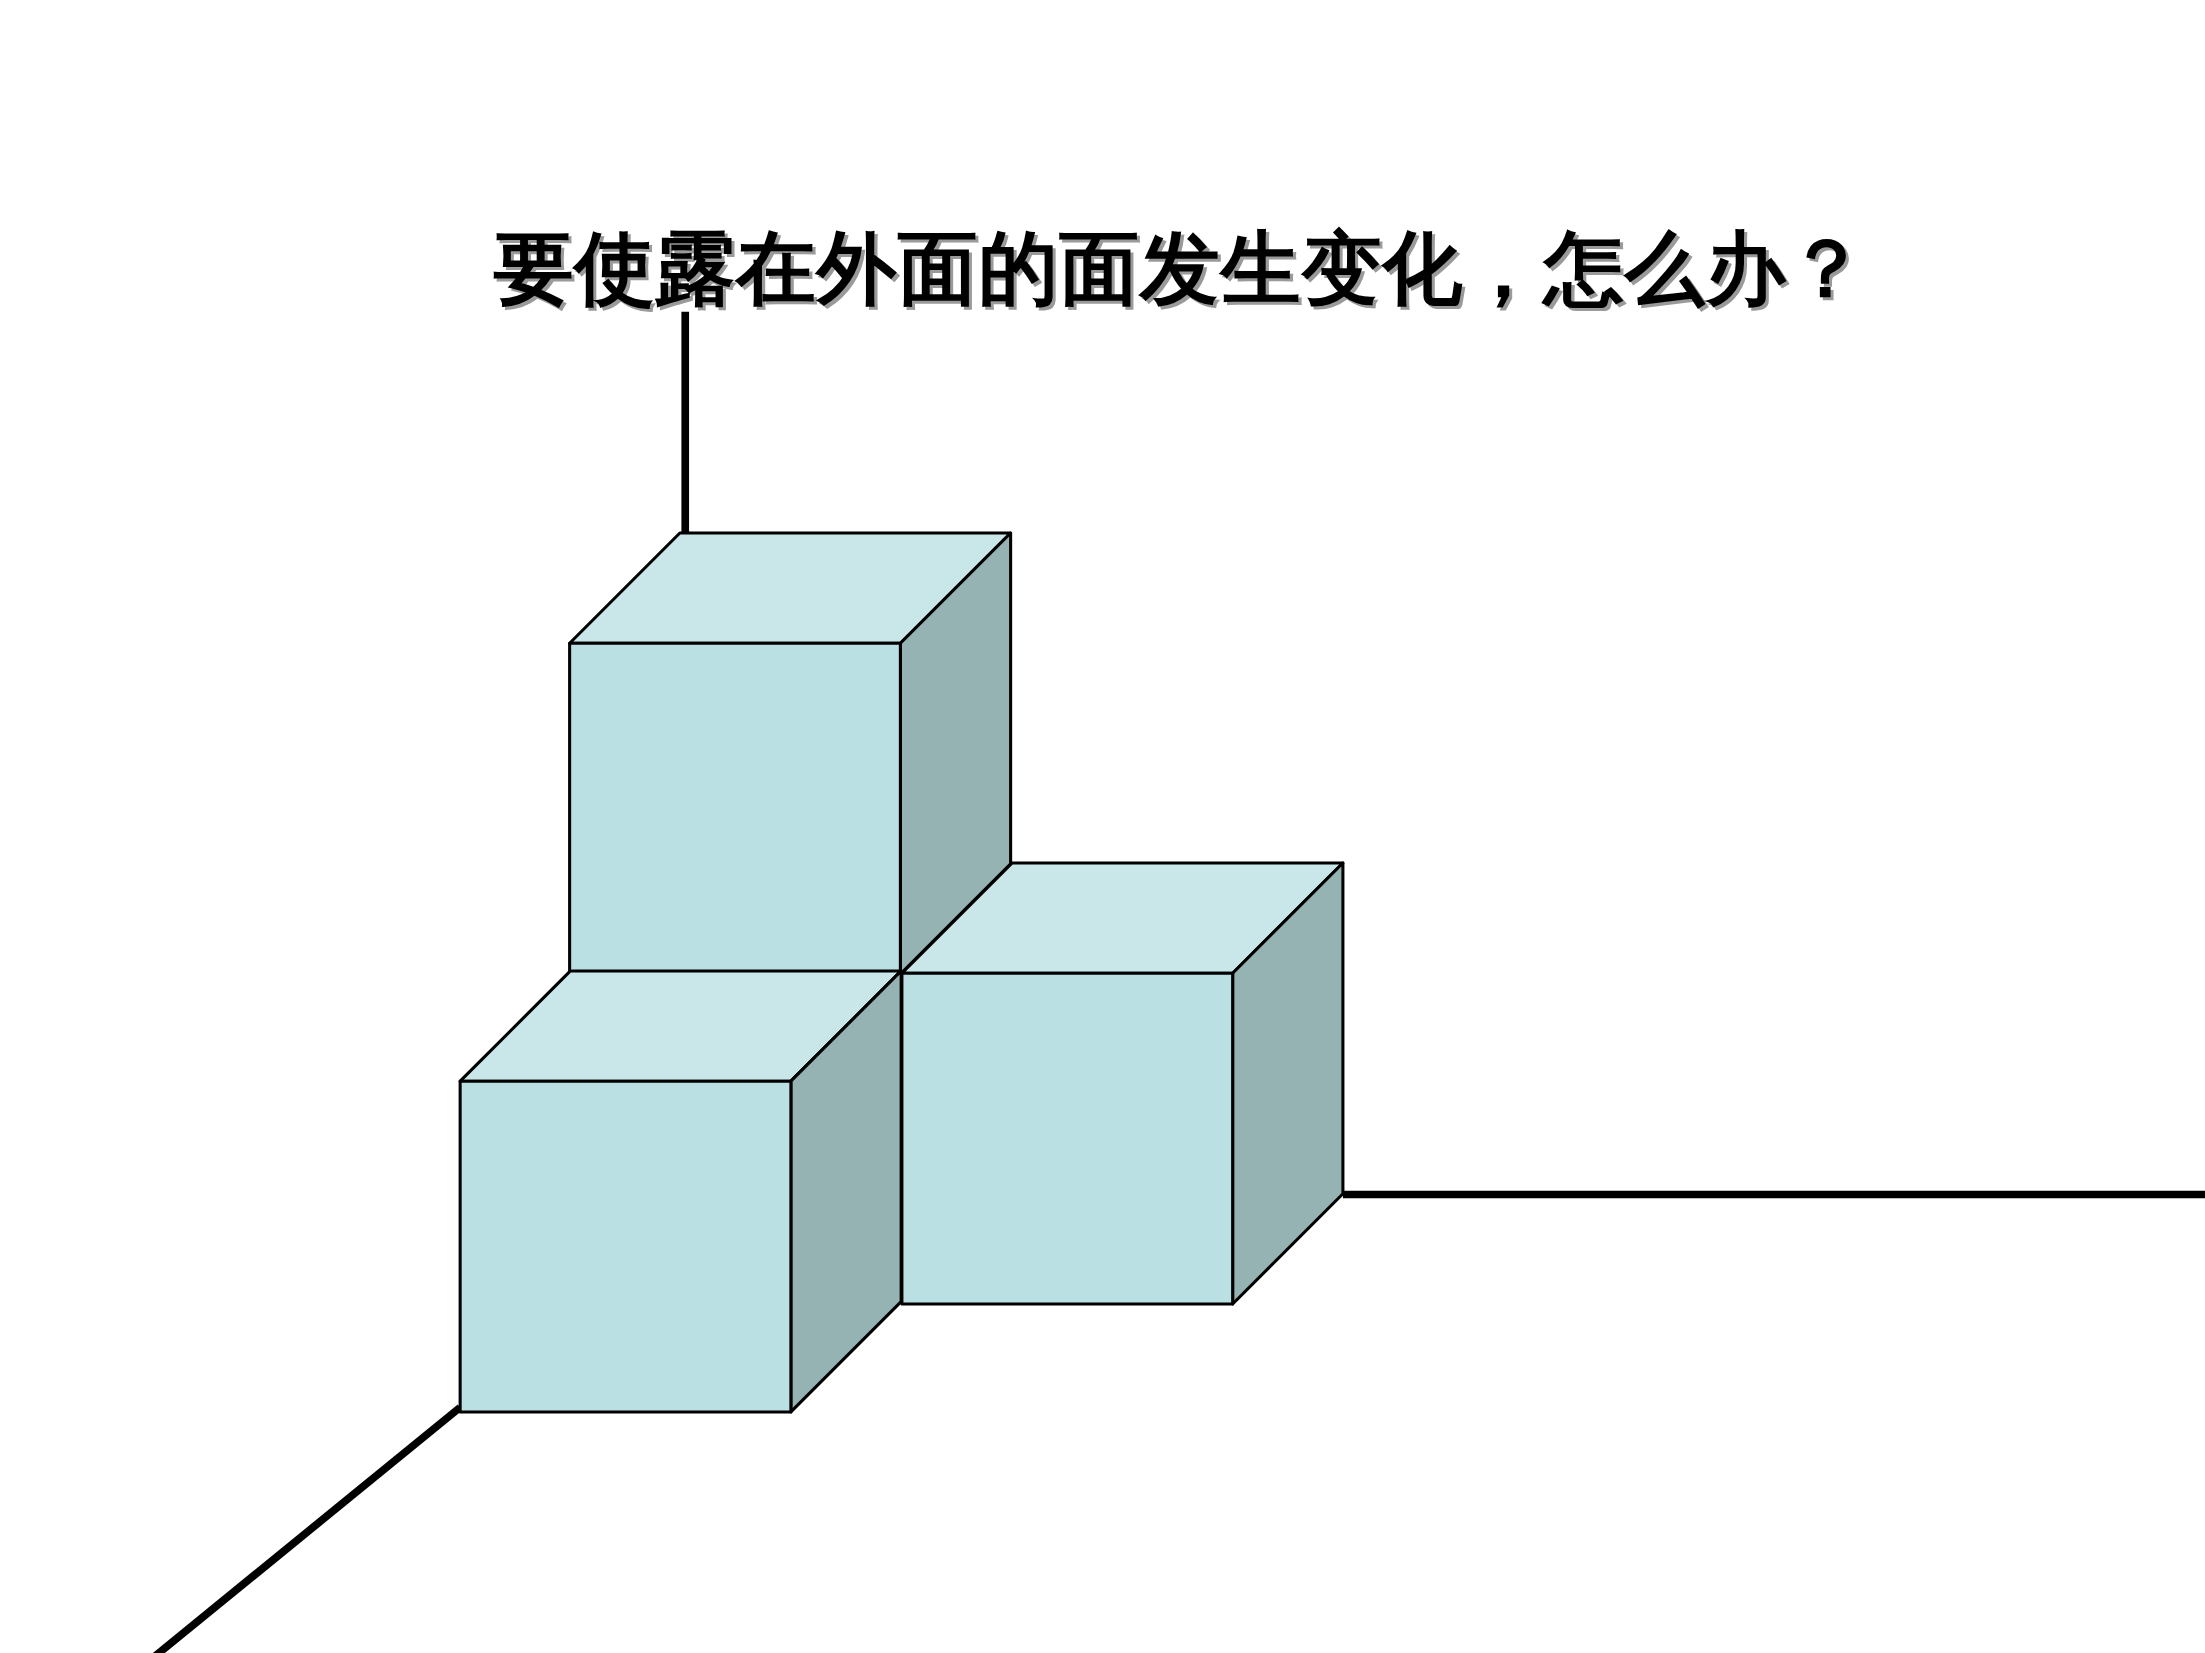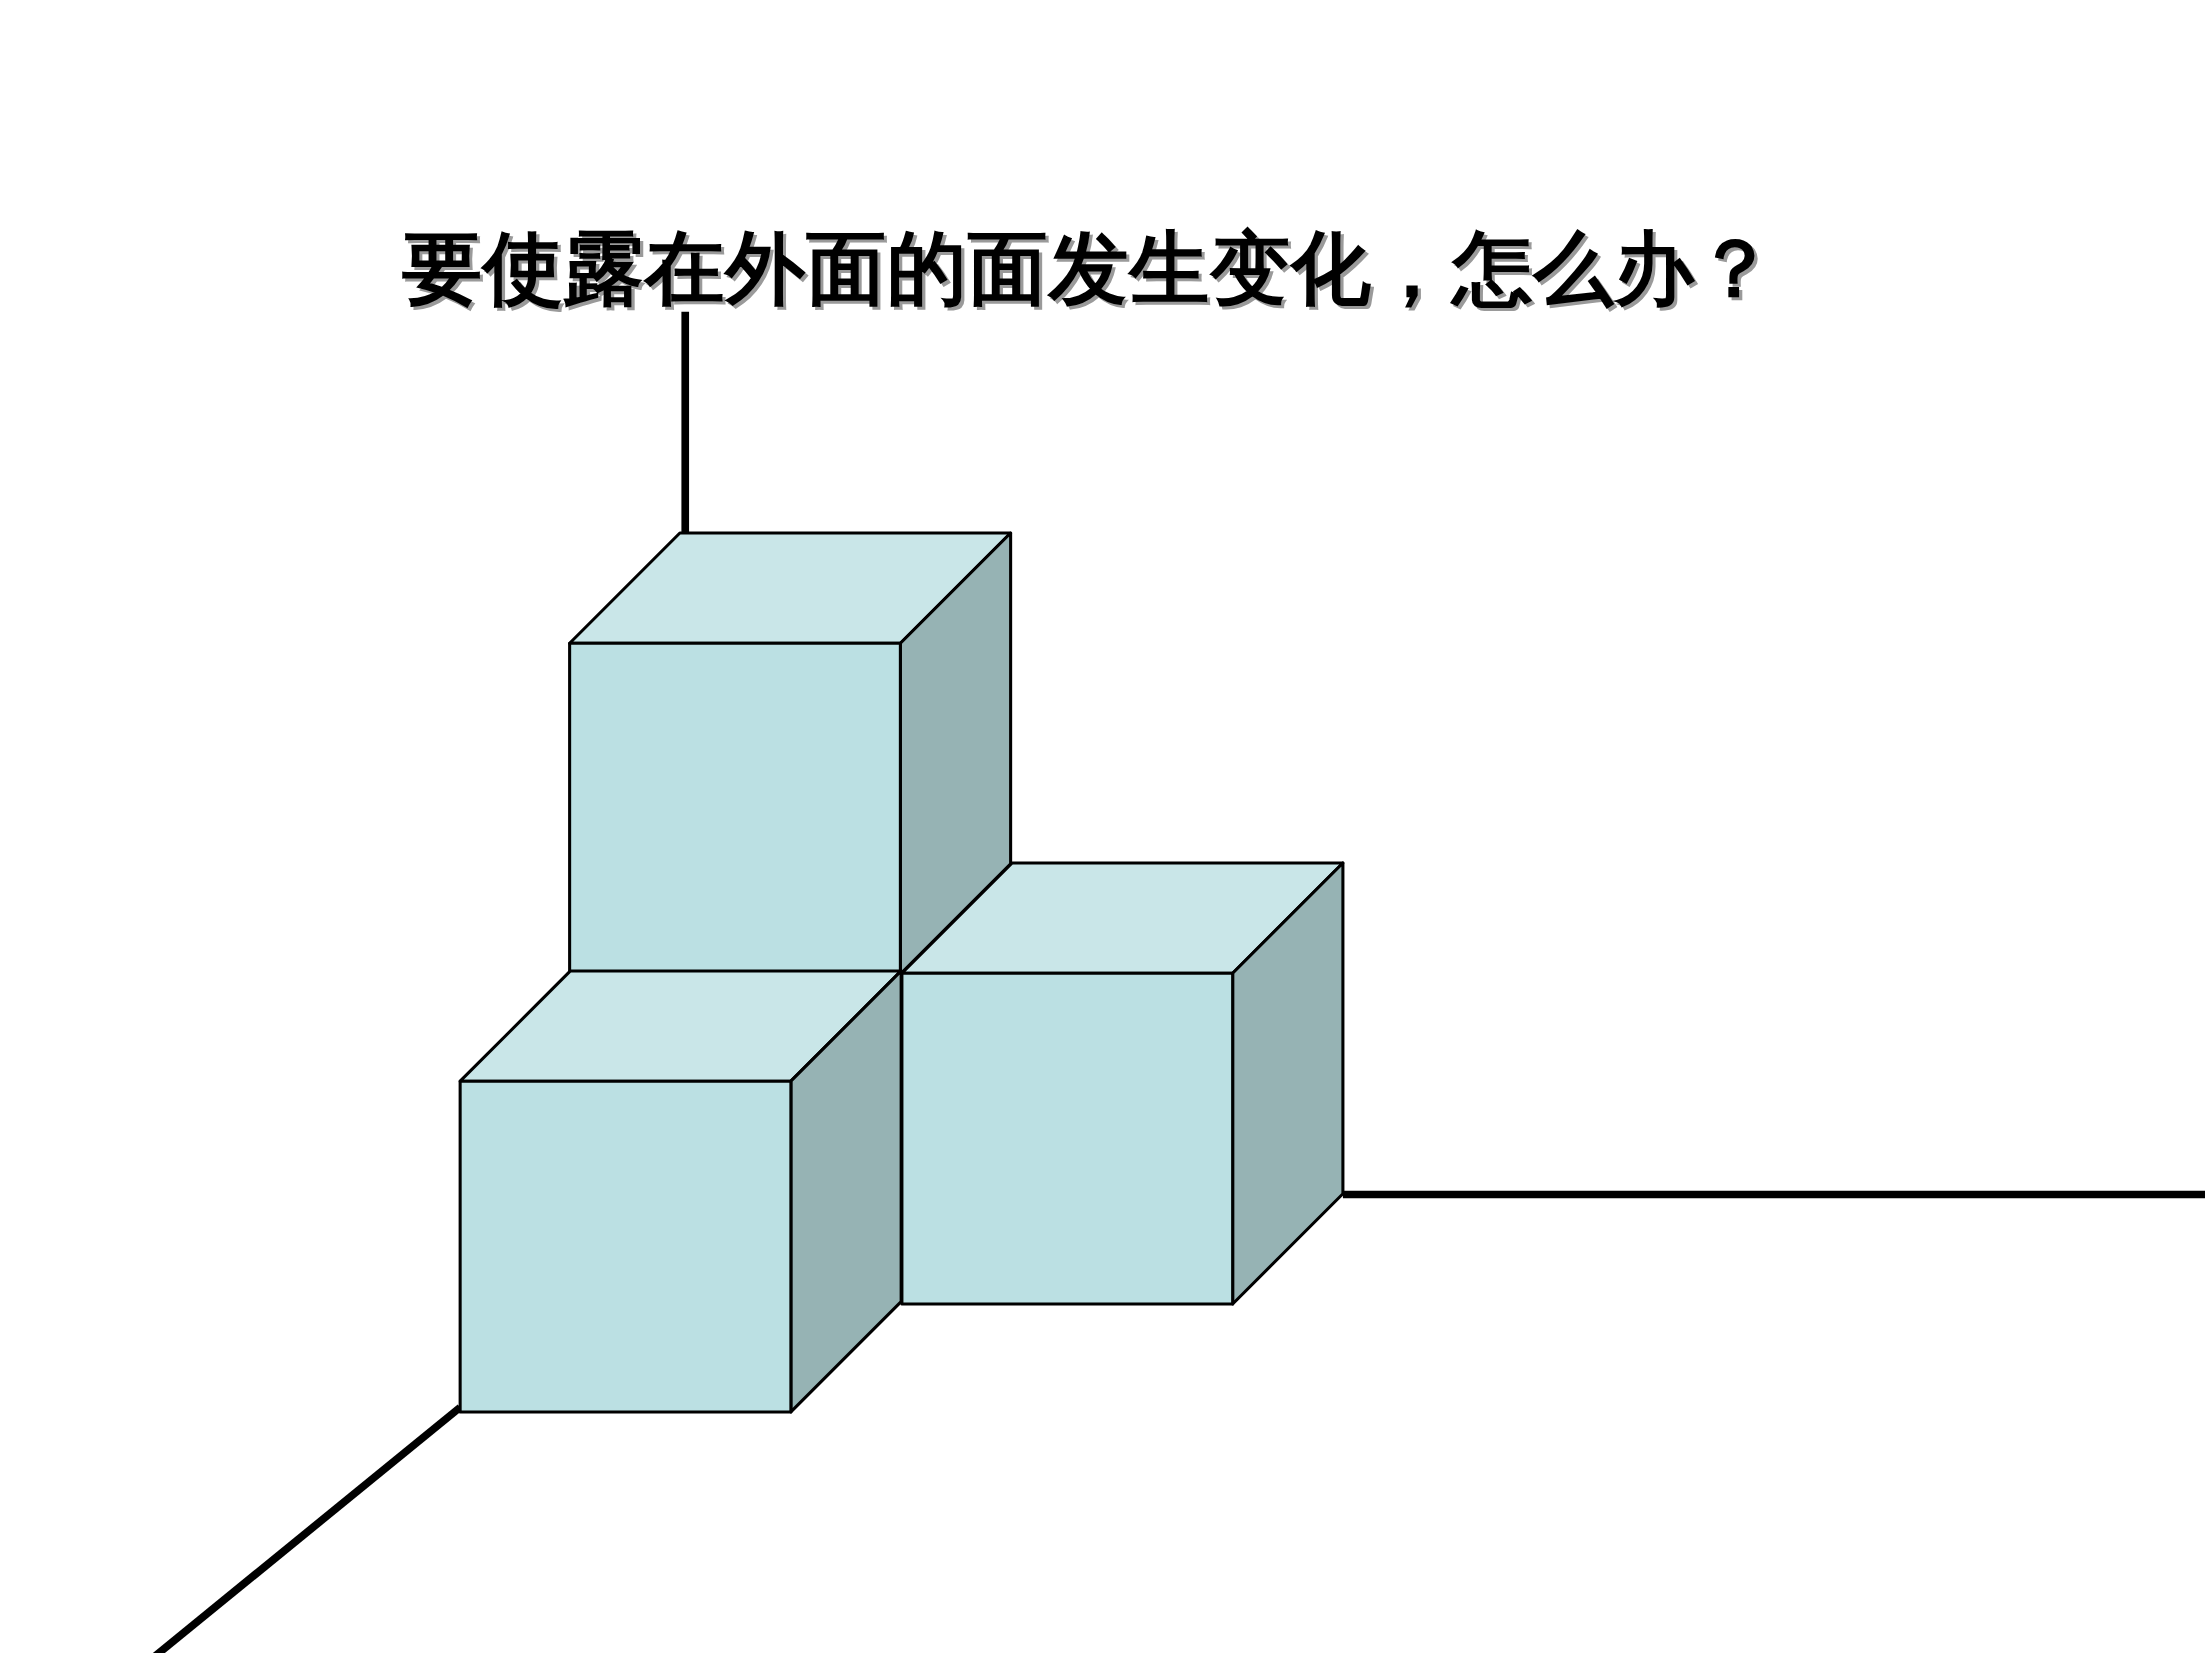--- a/index.html
+++ b/index.html
@@ -1,25 +1,26 @@
 <!DOCTYPE html>
 <html style="font-size:12.3px"><head>
   <meta charset="utf-8">
   <style>
     html, body { margin: 0; padding: 0; background: #ffffff; }
     body { width: 2205px; height: 1654px; position: relative; overflow: hidden; }
     #scene { position: absolute; left: 0; top: 0; width: 2205px; height: 1654px; }
     .title {
-      position: absolute; left: 402px; top: 222px; width: 1455px; height: 96px;
+      position: absolute; left: 412px; top: 222px; width: 1455px; height: 96px;
       font-family: "DejaVu Serif", "Liberation Serif", serif;
       font-size: 80px; line-height: 92px; font-weight: bold;
       color: #000000; white-space: nowrap; letter-spacing: 0.8px;
       text-shadow: 3.1px 3.1px 0 #9a9a9a;
       transform: scaleY(1.0);
       z-index: 2;
+      text-align: right;
     }
   </style>
 </head>
 <body>
 
 <div class="title">要使露在外面的面发生变化，怎么办？</div>
 
 <svg id="scene" xmlns="http://www.w3.org/2000/svg" width="2205" height="1654" viewBox="0 0 2880 2160">
   <g id="axes">
       <line x1="895" y1="407" x2="895" y2="697" stroke="#000000" stroke-width="10"></line>

